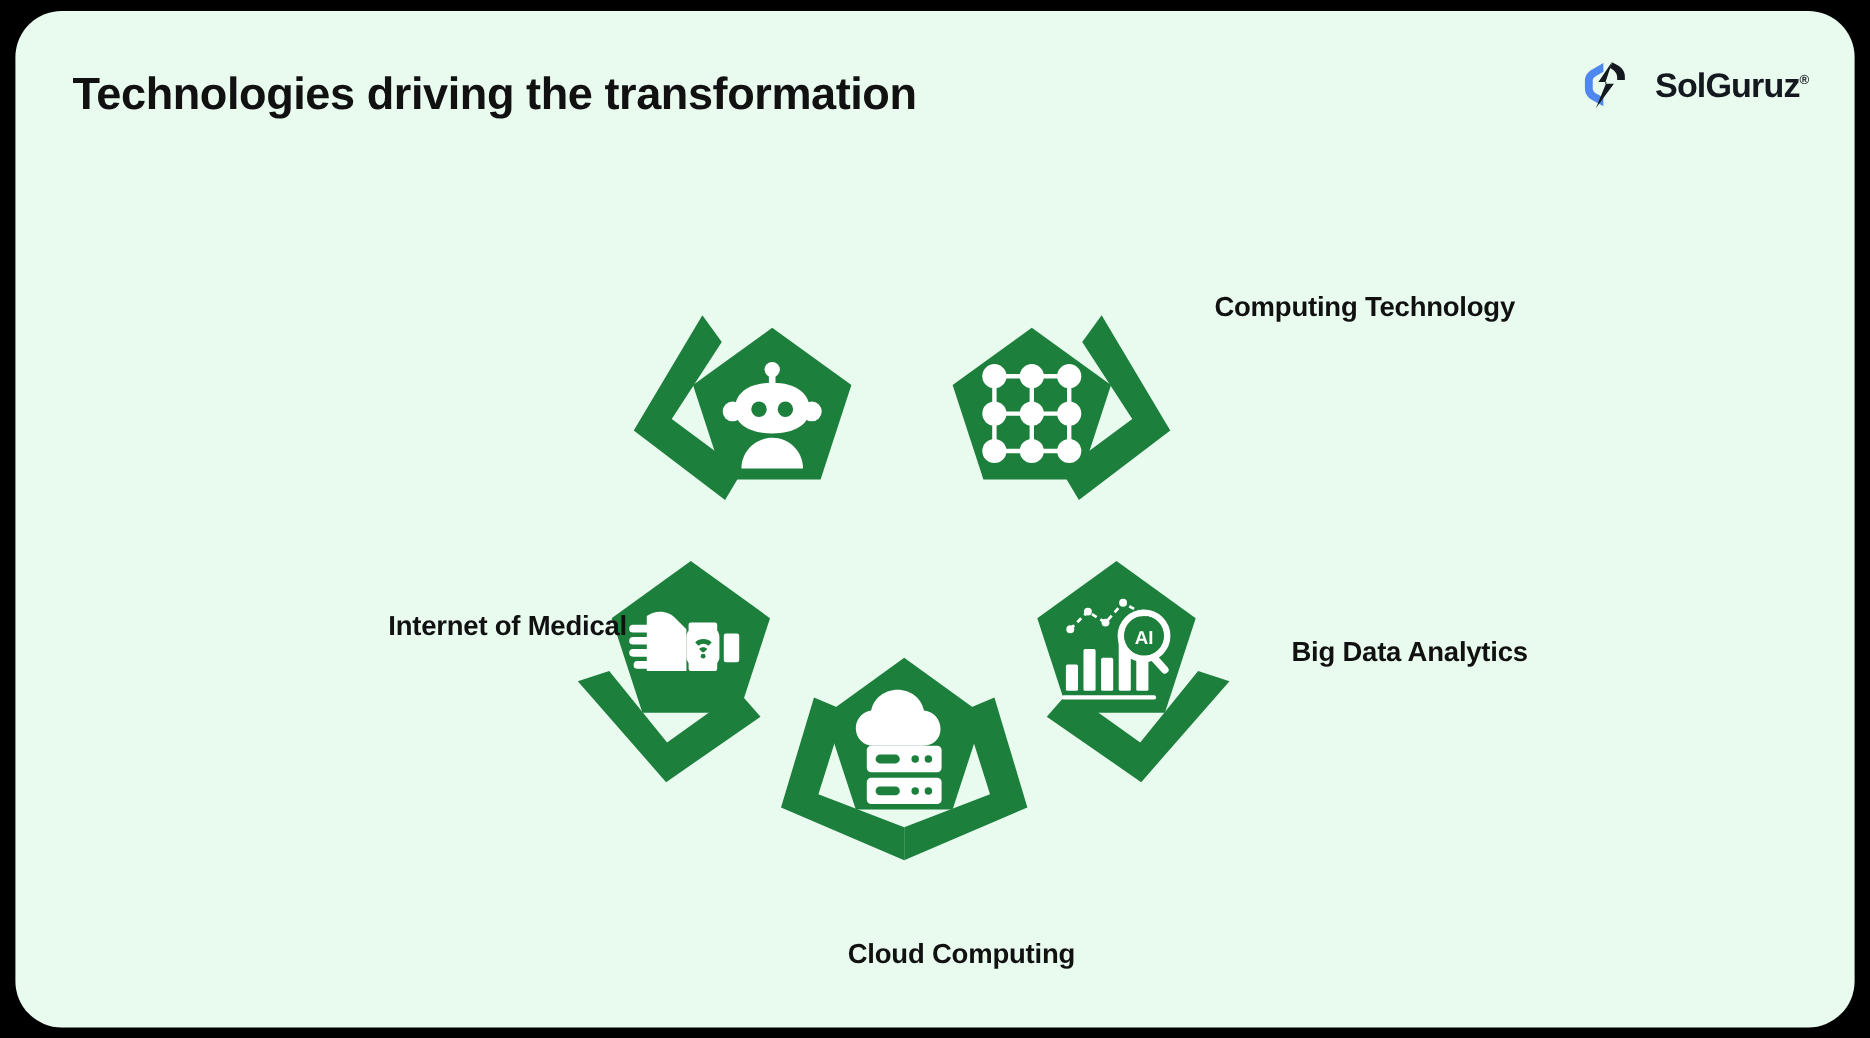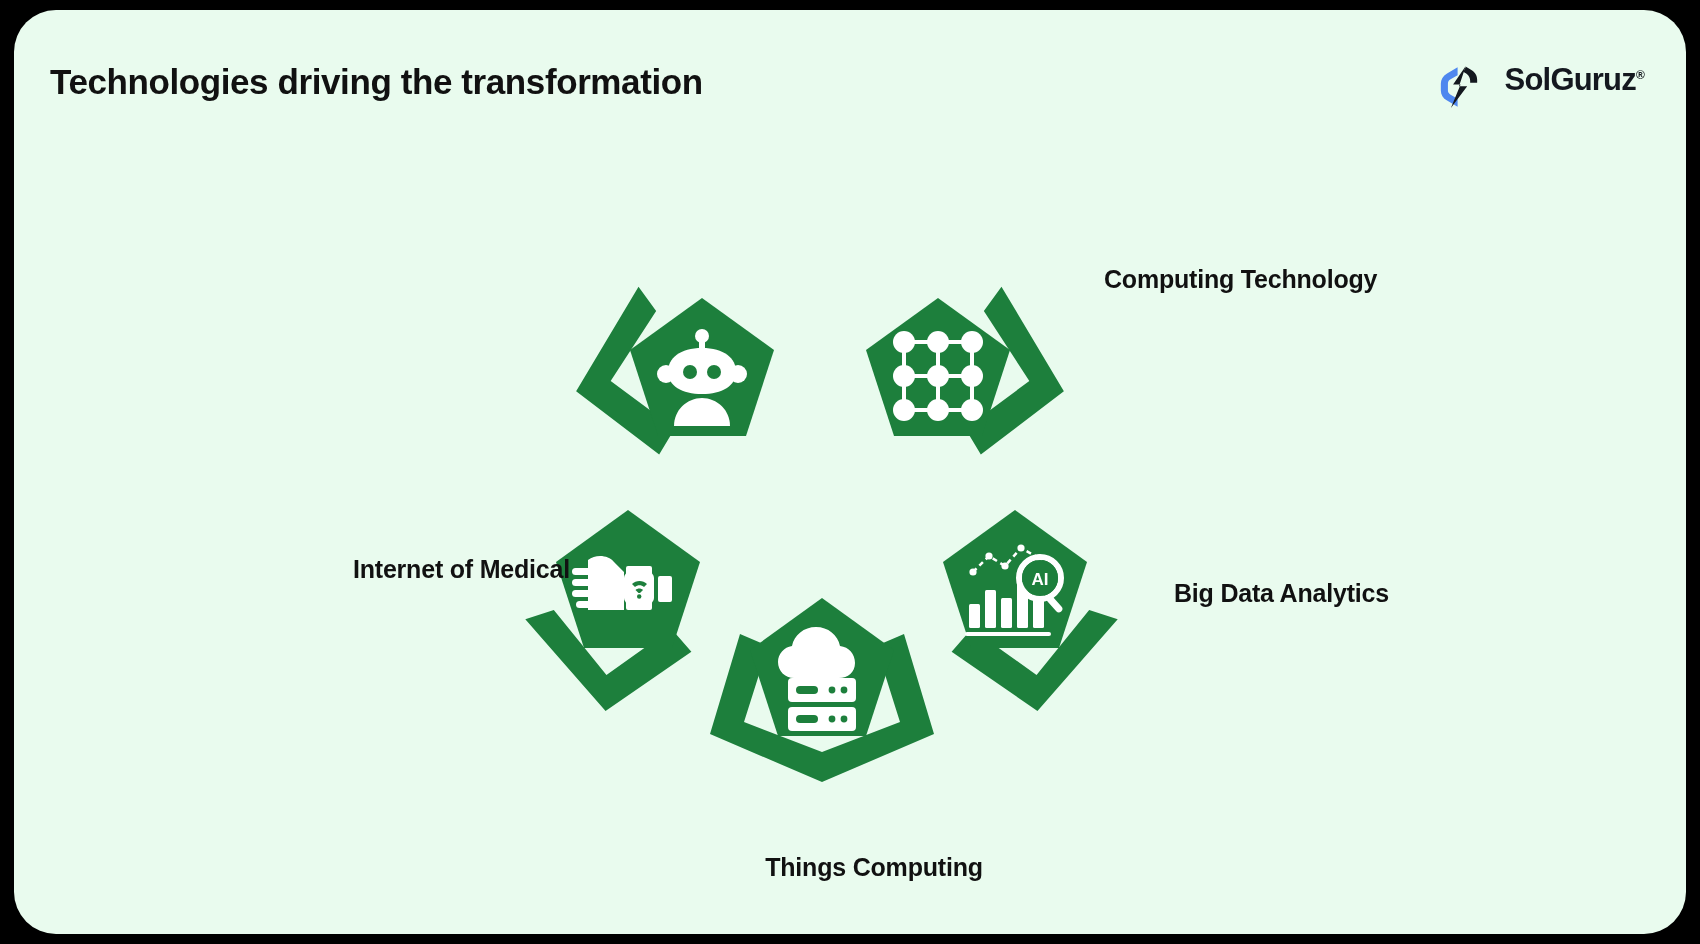--- a/index.html
+++ b/index.html
@@ -28,34 +28,35 @@
     width: 1672px;
     height: 924px;
     background: #e9fbee;
     border-radius: 42px;
     overflow: hidden;
   }
 
   
   .page-title {
     position: absolute;
-    left: 36px;
+    left: 52px;
     top: 52px;
-    font-size: 35px;
+    font-size: 41px;
     font-weight: 700;
     letter-spacing: -0.4px;
     color: #111111;
     white-space: nowrap;
   }
 
   .brand-logo {
     position: absolute;
     right: 42px;
-    top: 54px;
+    top: 42px;
     display: flex;
+    align-items: center;
     gap: 22px;
     height: 50px;
   }
   .brand-mark { width: 46px; height: 46px; display: block; flex: 0 0 auto; }
   .brand-word {
     font-size: 31px;
     font-weight: 700;
     letter-spacing: -0.8px;
     color: #14181f;
     line-height: 1;
@@ -314,17 +315,17 @@
 
     <div class="label right-align label-iomt">
       <div>Internet of Medical</div>
     </div>
 
     <div class="label left-align label-bigdata">
       <div>Big Data Analytics</div>
     </div>
 
     <div class="label center-align label-cloud">
-      <div>Things Computing</div>
+      <div>Cloud Computing</div>
     </div>
 
   </div>
 </div>
 
 </body></html>

